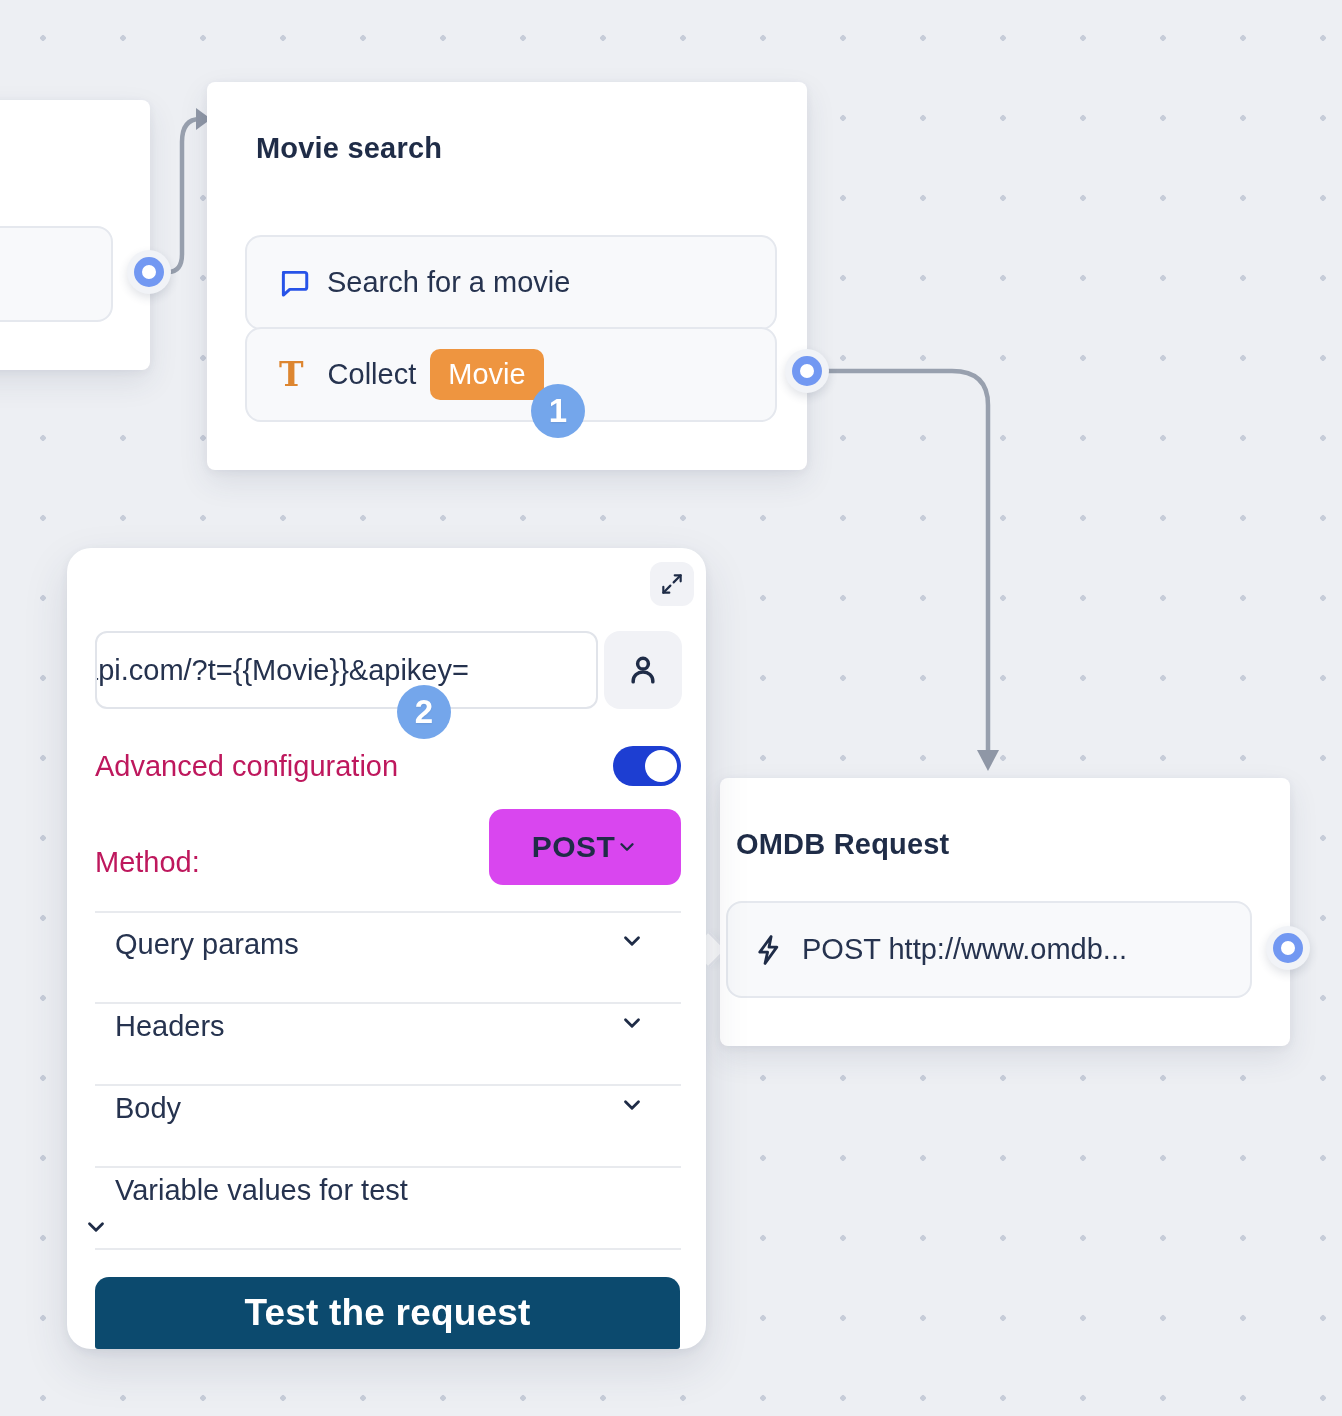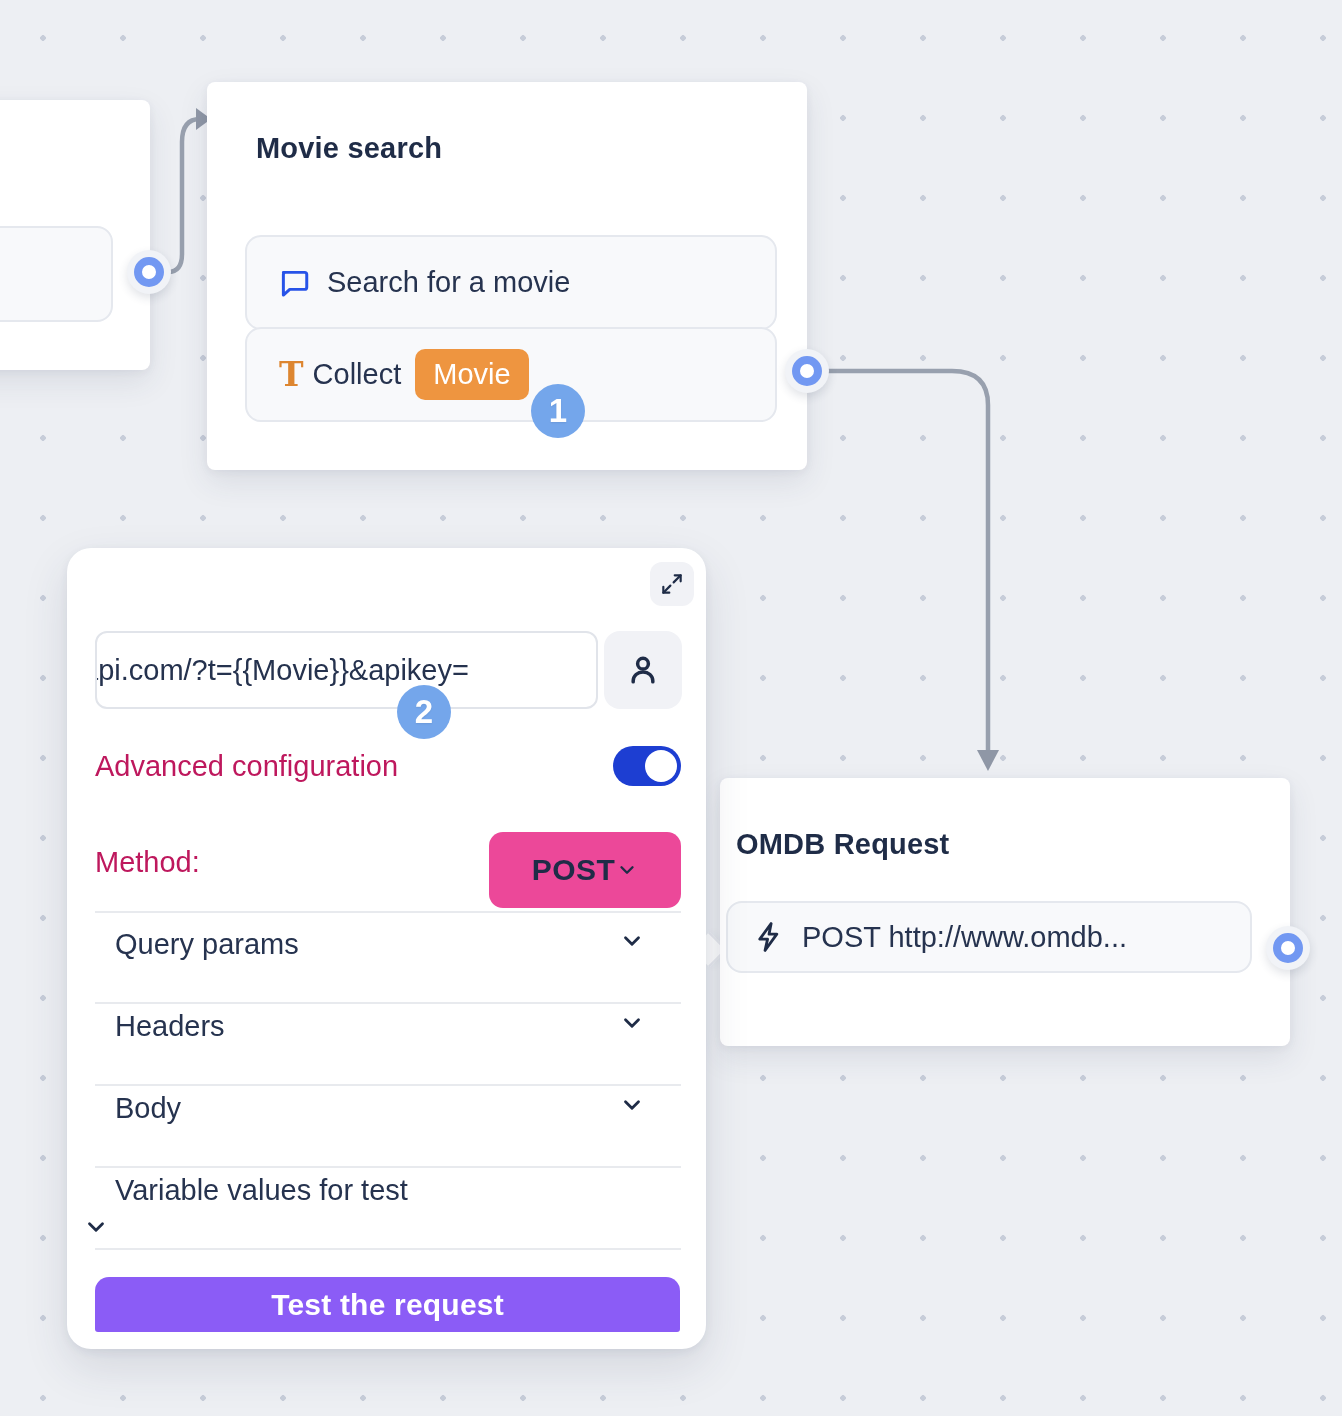--- a/index.html
+++ b/index.html
@@ -92,37 +92,37 @@
     position:absolute;color:#be185d;font-size:29px;white-space:nowrap;
   }
   .toggle{
     position:absolute;left:546px;top:198px;width:68px;height:40px;border-radius:20px;
     background:#1d3ed2;
   }
   .toggle .knob{
     position:absolute;right:4px;top:4px;width:32px;height:32px;border-radius:50%;background:#ffffff;
   }
   .method-btn{
-    position:absolute;left:422px;top:284px;width:192px;height:76px;
-    background:#ec4899;border-radius:14px;
+    position:absolute;left:422px;top:261px;width:192px;height:76px;
+    background:#d946ef;border-radius:14px;
     display:flex;align-items:center;justify-content:center;gap:1px;
   }
   .method-btn .method-value{color:#1f2c47;font-size:30px;font-weight:700;letter-spacing:.5px;}
   .divider{position:absolute;left:28px;width:586px;height:0;border-top:2px solid #e8eaee;}
   .section-row{
     position:absolute;left:16px;width:586px;height:66px;
     display:flex;align-items:flex-start;justify-content:space-between;
   }
   .section-row .section-label{color:#26334f;font-size:29px;padding-left:32px;white-space:nowrap;}
   .section-row .chev{padding-right:24px;display:flex;align-items:center;}
   .test-btn{
-    position:absolute;left:28px;top:729px;width:585px;height:55px;
-    background:#8b5cf6;border-radius:14px 14px 3px 3px;
-    display:flex;align-items:center;justify-content:center;
-    color:#ffffff;font-size:30px;font-weight:700;letter-spacing:.2px;
+    position:absolute;left:28px;top:729px;width:585px;height:72px;
+    background:#0c4a6e;border-radius:14px 14px 3px 3px;
+    display:flex;align-items:center;justify-content:center;
+    color:#ffffff;font-size:37px;font-weight:700;letter-spacing:.2px;
   }
 </style>
 </head>
 <body>
 
 <div class="canvas">
 
   <svg class="wires">
 
     <path d="M 164 272 L 168 272 Q 182 272 182 254 L 182 142 Q 182 119 200 119" fill="none" stroke="#98a0ae" stroke-width="4.5" stroke-linecap="round"></path>
@@ -146,36 +146,36 @@
       <span class="icon-box" style="margin-left:30px;">
         <svg width="34" height="34" viewBox="0 0 24 24" fill="none" stroke="#2753e8" stroke-width="2.1" stroke-linejoin="round" stroke-linecap="round">
           <path d="M4.5 4.5 h15 a1.5 1.5 0 0 1 1.5 1.5 v9 a1.5 1.5 0 0 1 -1.5 1.5 h-10.5 l-4.5 4 v-14.5 a1.5 1.5 0 0 1 1.5 -1.5 z"></path>
         </svg>
       </span>
       <span class="row-label" style="margin-left:16px;">Search for a movie</span>
     </div>
 
     <div class="node-row" style="left:38px;top:245px;width:532px;height:95px;">
       <span class="icon-box t-glyph" style="margin-left:32px;">T</span>
-      <span class="row-label" style="margin-left:9px;">Collect</span>
+      <span class="row-label" style="margin-left:24px;">Collect</span>
       <span class="var-badge">Movie</span>
     </div>
   </div>
 
   <div class="port" style="left:785px;top:349px;">
     <div class="ring"></div>
   </div>
 
   <div class="step-badge" style="left:531px;top:384px;">1</div>
 
   <div class="panel-tail"></div>
 
   <div class="node" style="left:720px;top:778px;width:570px;height:268px;">
     <div class="node-title" style="left:16px;top:50px;">OMDB Request</div>
-    <div class="node-row" style="left:6px;top:123px;width:526px;height:72px;">
+    <div class="node-row" style="left:6px;top:123px;width:526px;height:97px;">
       <span class="icon-box" style="margin-left:24px;">
         <svg width="34" height="34" viewBox="0 0 24 24" fill="none" stroke="#1f2c47" stroke-width="2" stroke-linejoin="round" stroke-linecap="round">
           <path d="M13.5 2.5 L5.5 13.5 h5.5 l-1.8 8 L17.5 10 h-5.5 l1.5 -7.5 z"></path>
         </svg>
       </span>
       <span class="row-label" style="margin-left:16px;">POST http://www.omdb...</span>
     </div>
   </div>
 
   <div class="port" style="left:1266px;top:926px;">

